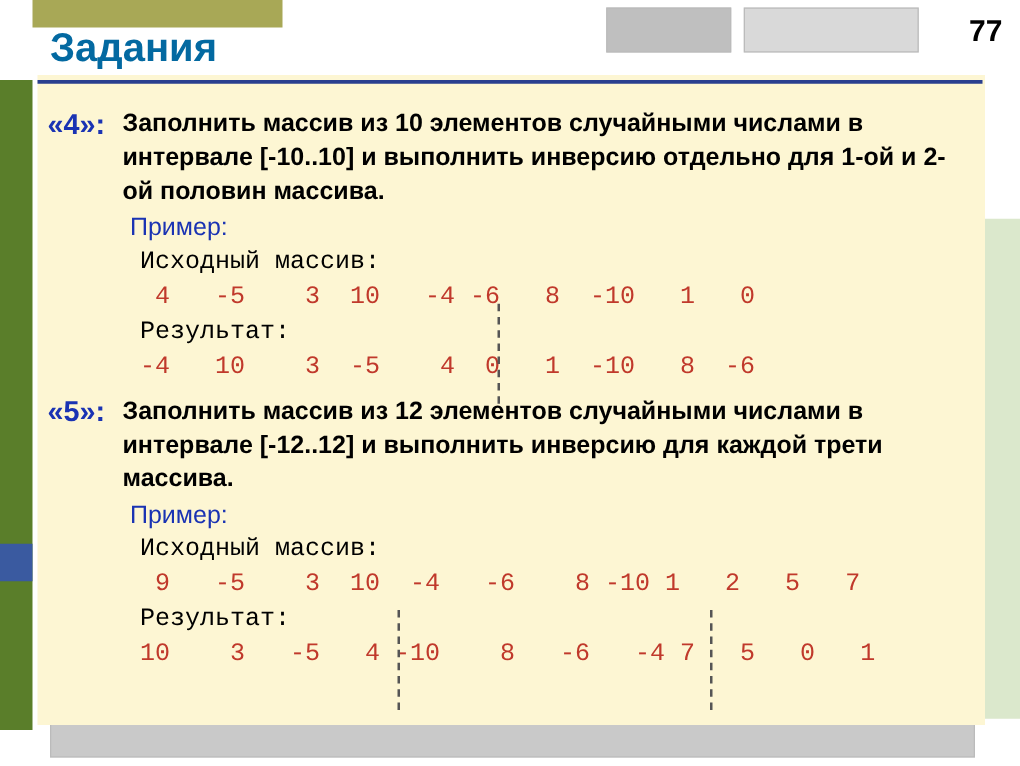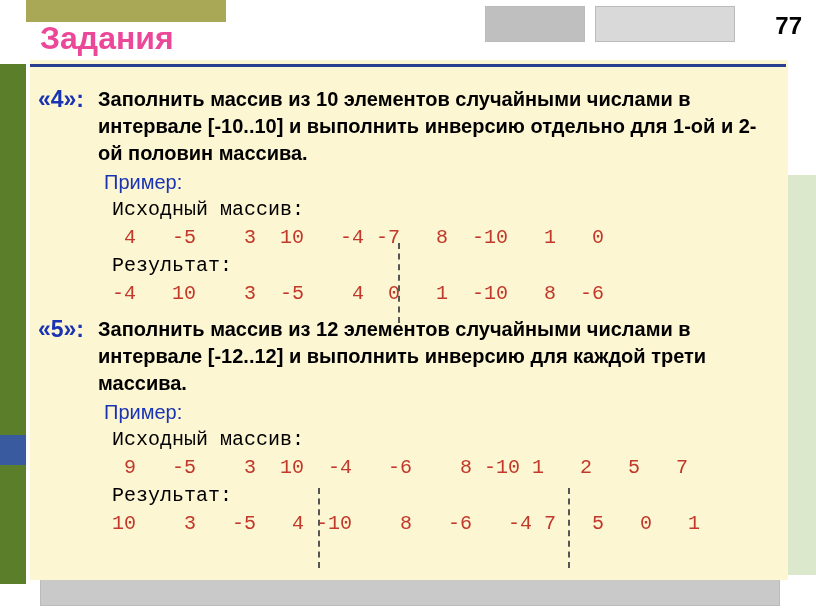--- a/index.html
+++ b/index.html
@@ -30,21 +30,21 @@
       font-weight: bold;
       color: #000;
       z-index: 5;
     }
     .heading {
       position: absolute;
       left: 40px;
       top: 20px;
       font-size: 32px;
       font-weight: bold;
-      color: #ec4899;
+      color: #0369a1;
       z-index: 5;
     }
     .heading-underline {
       position: absolute;
       left: 30px;
       top: 64px;
       width: 756px;
       height: 3px;
       background: #2a3f8f;
       z-index: 5;
@@ -127,21 +127,21 @@
 <div class="content">
 
   <div class="task-block">
     <div class="task-line">
       <span class="task-label">«4»:</span>
       <span class="task-text">Заполнить массив из 10 элементов случайными числами в интервале [-10..10] и выполнить инверсию отдельно для 1-ой и 2-ой половин массива.</span>
     </div>
     <div class="example-label">Пример:</div>
     <div class="mono-block">
       <div class="mono-label">Исходный массив:</div>
-      <div class="mono-data"><span class="red"> 4   -5    3  10   -4</span><span class="red"> -7   8  -10   1   0</span></div>
+      <div class="mono-data"><span class="red"> 4   -5    3  10   -4</span><span class="red"> -6   8  -10   1   0</span></div>
       <div class="mono-label">Результат:</div>
       <div class="mono-data"><span class="red">-4   10    3  -5    4</span><span class="red">  0   1  -10   8  -6</span></div>
     </div>
   </div>
 
   <div class="task-block">
     <div class="task-line">
       <span class="task-label">«5»:</span>
       <span class="task-text">Заполнить массив из 12 элементов случайными числами в интервале [-12..12] и выполнить инверсию для каждой трети массива.</span>
     </div>

